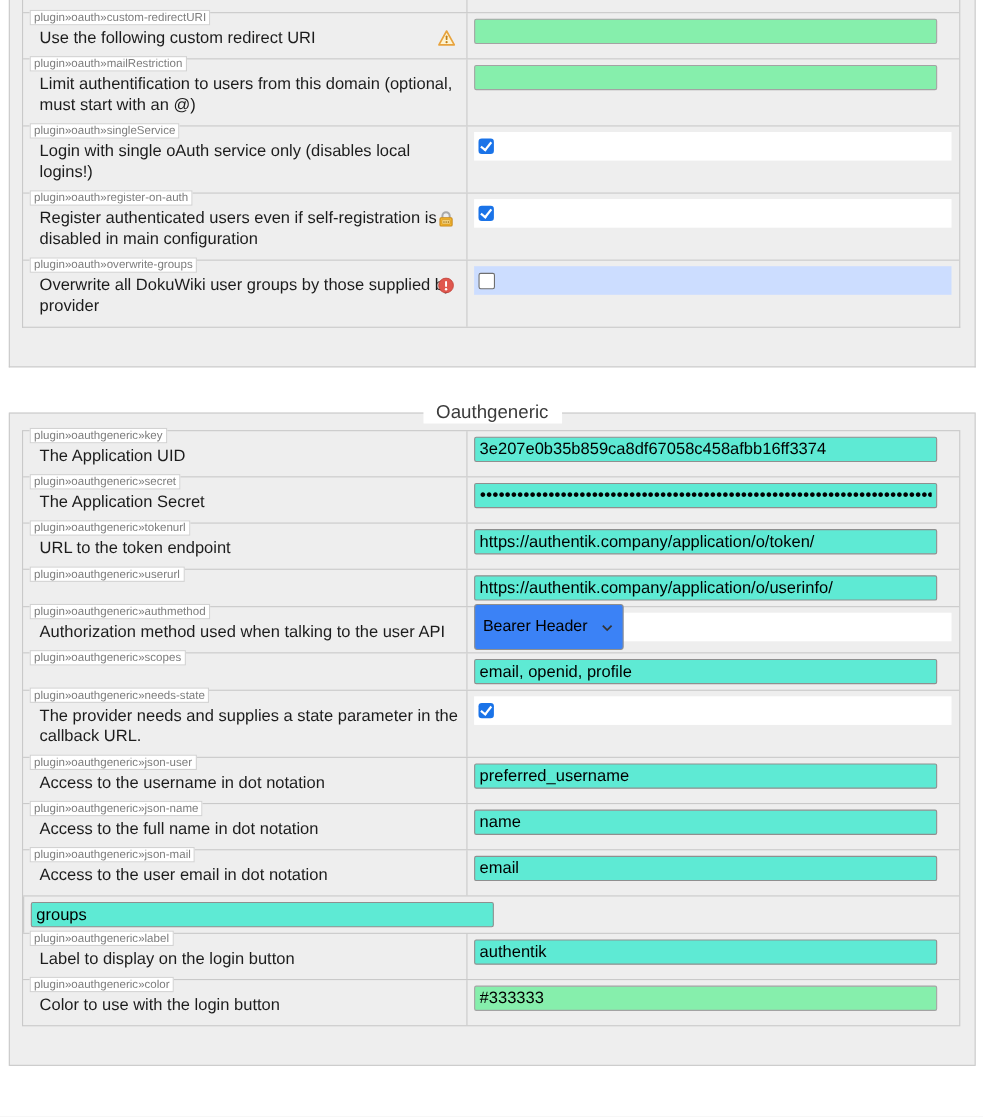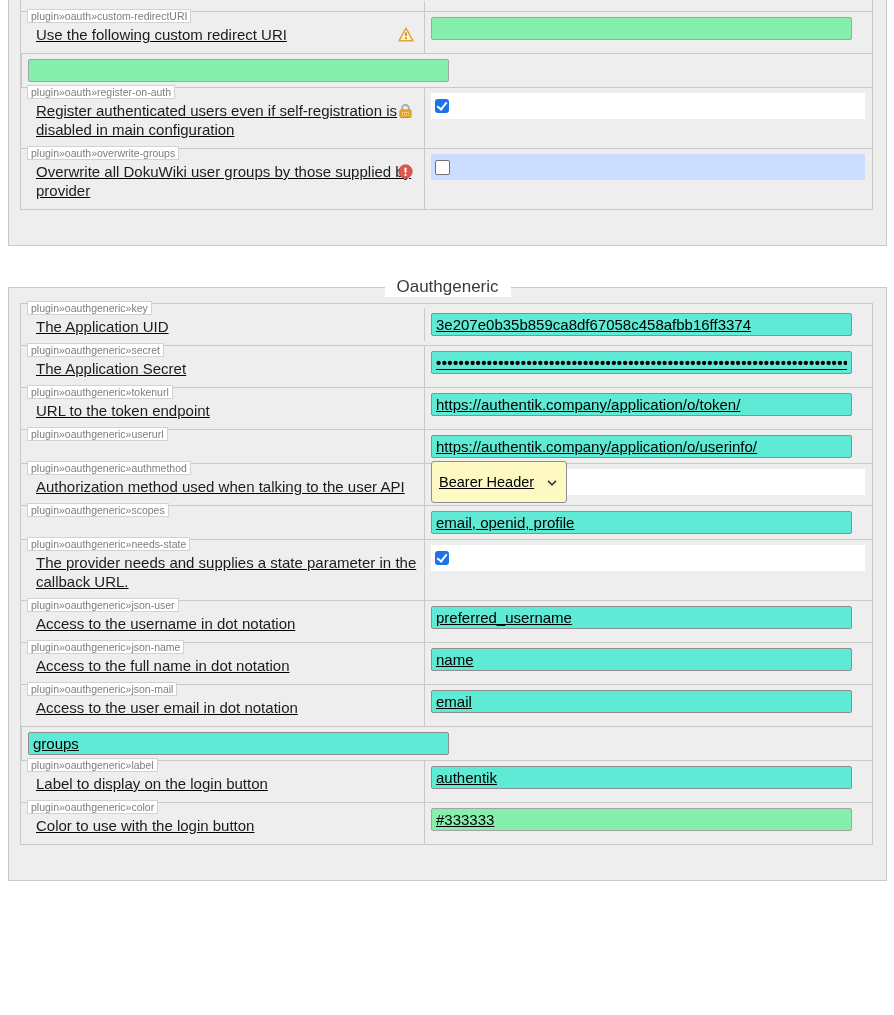--- a/index.html
+++ b/index.html
@@ -13,22 +13,22 @@
     position:relative;box-sizing:border-box;
   }
   .section.cut-top{border-top:none;padding-top:0;}
   .section + .section{margin-top:41px;}
   .legend{
     position:absolute;top:-11px;left:50%;transform:translateX(-50%);
     background:#ffffff;padding:0 12px;font-size:17px;color:#3b3b3b;white-space:nowrap;
   }
   .tbl{border:1px solid #c9c9c9;background:#eeeeee;}
   .cut-top .tbl{border-top:none;}
-  .row{display:flex;position:relative;border-top:1px solid #c9c9c9;text-decoration:underline;}
-  .row:first-child{border-top:none;align-items:center;}
+  .row{display:flex;position:relative;border-top:1px solid #c9c9c9;}
+  .row:first-child{border-top:none;}
   .row.sliver{height:11px;}
   .label-cell{
     width:403px;min-width:403px;box-sizing:border-box;
     padding:13px 0 9px 15px;font-size:15px;line-height:19px;color:#1c1c1c;
     position:relative;
   }
   .lbl{display:block;max-width:388px;}
   .outkey{
     position:absolute;top:-3px;left:6px;
     background:#ffffff;border:1px solid #d2d2d2;
@@ -52,21 +52,21 @@
   .strip.selwrap{padding-left:0;}
   .cb{width:14px;height:14px;border-radius:3px;background:#1a73e8;position:relative;flex:none;}
   .cb::after{
     content:"";position:absolute;left:4px;top:1px;width:4px;height:8px;
     border:solid #fff;border-width:0 2px 2px 0;transform:rotate(38deg);
   }
   .cb.off{background:#fff;border:1px solid #6f6f6f;border-radius:2px;width:13px;height:13px;}
   .cb.off::after{display:none;}
   .sel{
     display:inline-flex;align-items:center;height:42px;box-sizing:border-box;
-    border:1px solid #8f8f8f;border-radius:3px;background:#fef9c3;
+    border:1px solid #8f8f8f;border-radius:3px;background:#3b82f6;
     font-size:14.5px;color:#000;padding:0 9px 0 7px;gap:13px;
   }
   .sel svg{display:block;margin-top:2px;}
 </style>
 </head>
 <body>
 
 <div id="config-root">
     <div class="section cut-top">
 
@@ -85,22 +85,37 @@
                 <rect x="7.2" y="5.2" width="1.6" height="4.2" rx="0.8" fill="#c07d16"></rect>
                 <circle cx="8" cy="11.3" r="1" fill="#c07d16"></circle>
               </svg>
             </span>
           </div>
     <div class="cell value-cell">
             <input type="text" class="ipt default" value="" style="">
           </div>
   </div>
         <div class="row">
+    <div class="cell label-cell">
+      <span class="outkey">plugin»oauth»mailRestriction</span>
+      <span class="lbl">Limit authentification to users from this domain (optional, must start with an @)</span>
+    </div>
     <div class="cell value-cell">
             <input type="text" class="ipt default" value="" style="">
+          </div>
+  </div>
+        <div class="row">
+    <div class="cell label-cell">
+      <span class="outkey">plugin»oauth»singleService</span>
+      <span class="lbl">Login with single oAuth service only (disables local logins!)</span>
+    </div>
+    <div class="cell value-cell">
+            <div class="strip">
+              <span class="cb"></span>
+            </div>
           </div>
   </div>
         <div class="row">
     <div class="cell label-cell">
       <span class="outkey">plugin»oauth»register-on-auth</span>
       <span class="lbl">Register authenticated users even if self-registration is disabled in main configuration</span>
     <span class="row-icon">
               <svg width="15" height="16" viewBox="0 0 15 16">
                 <path d="M4.2 7 V5.2 a3.3 3.3 0 0 1 6.6 0 V7" fill="none" stroke="#a9a9a9" stroke-width="1.8"></path>
                 <rect x="2" y="7" width="11" height="7.5" rx="1" fill="#f5b82d" stroke="#c8881c"></rect>

